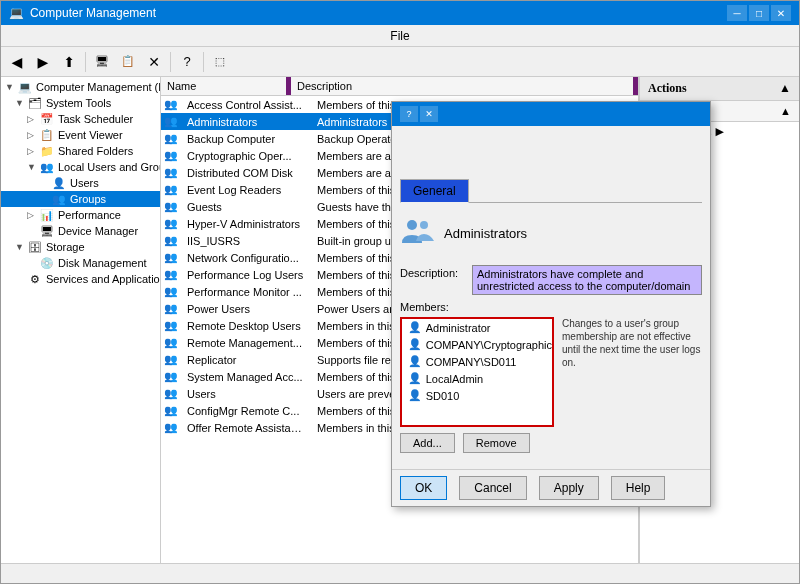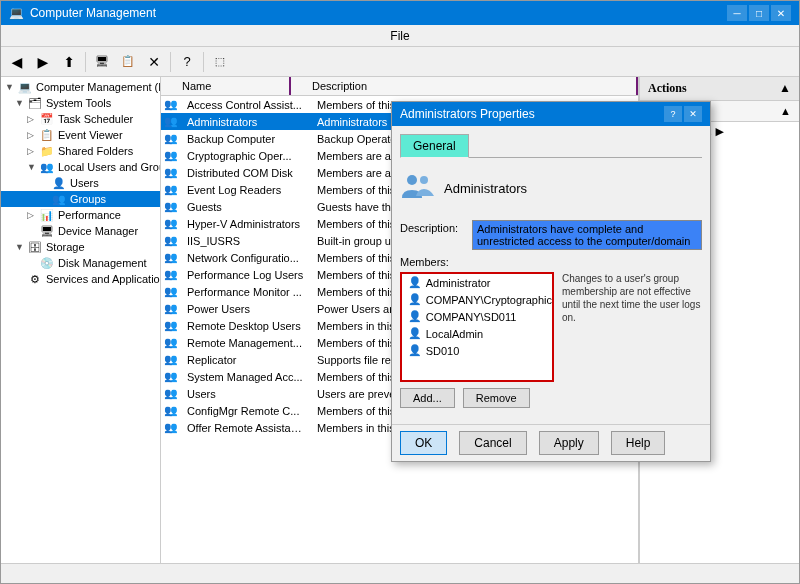--- a/index.html
+++ b/index.html
@@ -155,22 +155,22 @@
       flex-direction: column;
     }
     .list-header {
       display: flex;
       background: #f5f5f5;
       border-bottom: 1px solid #ccc;
       font-size: 11px;
       flex-shrink: 0;
     }
     .list-header-cell {
-      padding: 3px 21px;
-      border-right: 2px solid #701a75;
+      padding: 3px 6px;
+      border-right: 5px solid #701a75;
       font-weight: normal;
       cursor: pointer;
     }
     .col-name { width: 130px; }
     .col-desc { flex: 1; }
     .list-body {
       overflow-y: auto;
       flex: 1;
     }
     .list-row {
@@ -296,23 +296,24 @@
     .dialog-tab {
       padding: 4px 12px;
       background: #e0e0e0;
       border: 1px solid #aaa;
       border-bottom: none;
       cursor: pointer;
       font-size: 12px;
       margin-right: 2px;
     }
     .dialog-tab.active {
-      background: #5eead4;
+      background: #1d4ed8;
       border-bottom: 1px solid #f0f0f0;
       margin-bottom: -1px;
+      margin-top: 45px;
     }
     .dialog-header {
       display: flex;
       align-items: center;
       gap: 8px;
       margin-bottom: 10px;
       padding: 4px 0;
     }
     .group-icon-large {
       width: 36px;
@@ -326,21 +327,21 @@
       margin-bottom: 6px;
       font-size: 11px;
     }
     .field-label {
       width: 72px;
       padding-top: 2px;
       flex-shrink: 0;
     }
     .field-value {
       flex: 1;
-      background: #3b82f6;
+      background: #c4b5fd;
       border: 1px solid #888;
       padding: 2px 4px;
       font-size: 11px;
       min-height: 28px;
       display: flex;
       align-items: flex-start;
     }
     .members-label {
       font-size: 11px;
       margin-bottom: 4px;
@@ -679,21 +680,20 @@
   </div>
 
   <div class="status-bar">
     <span></span>
   </div>
 
   <div class="dialog-overlay">
     <div class="dialog">
 
       <div class="dialog-title">
-        <span>Administrators Properties</span>
         <div class="dialog-title-controls">
           <button class="dialog-title-btn">?</button>
           <button class="dialog-title-btn close">✕</button>
         </div>
       </div>
 
       <div class="dialog-body">
 
         <div class="dialog-tabs">
           <div class="dialog-tab active">General</div>

